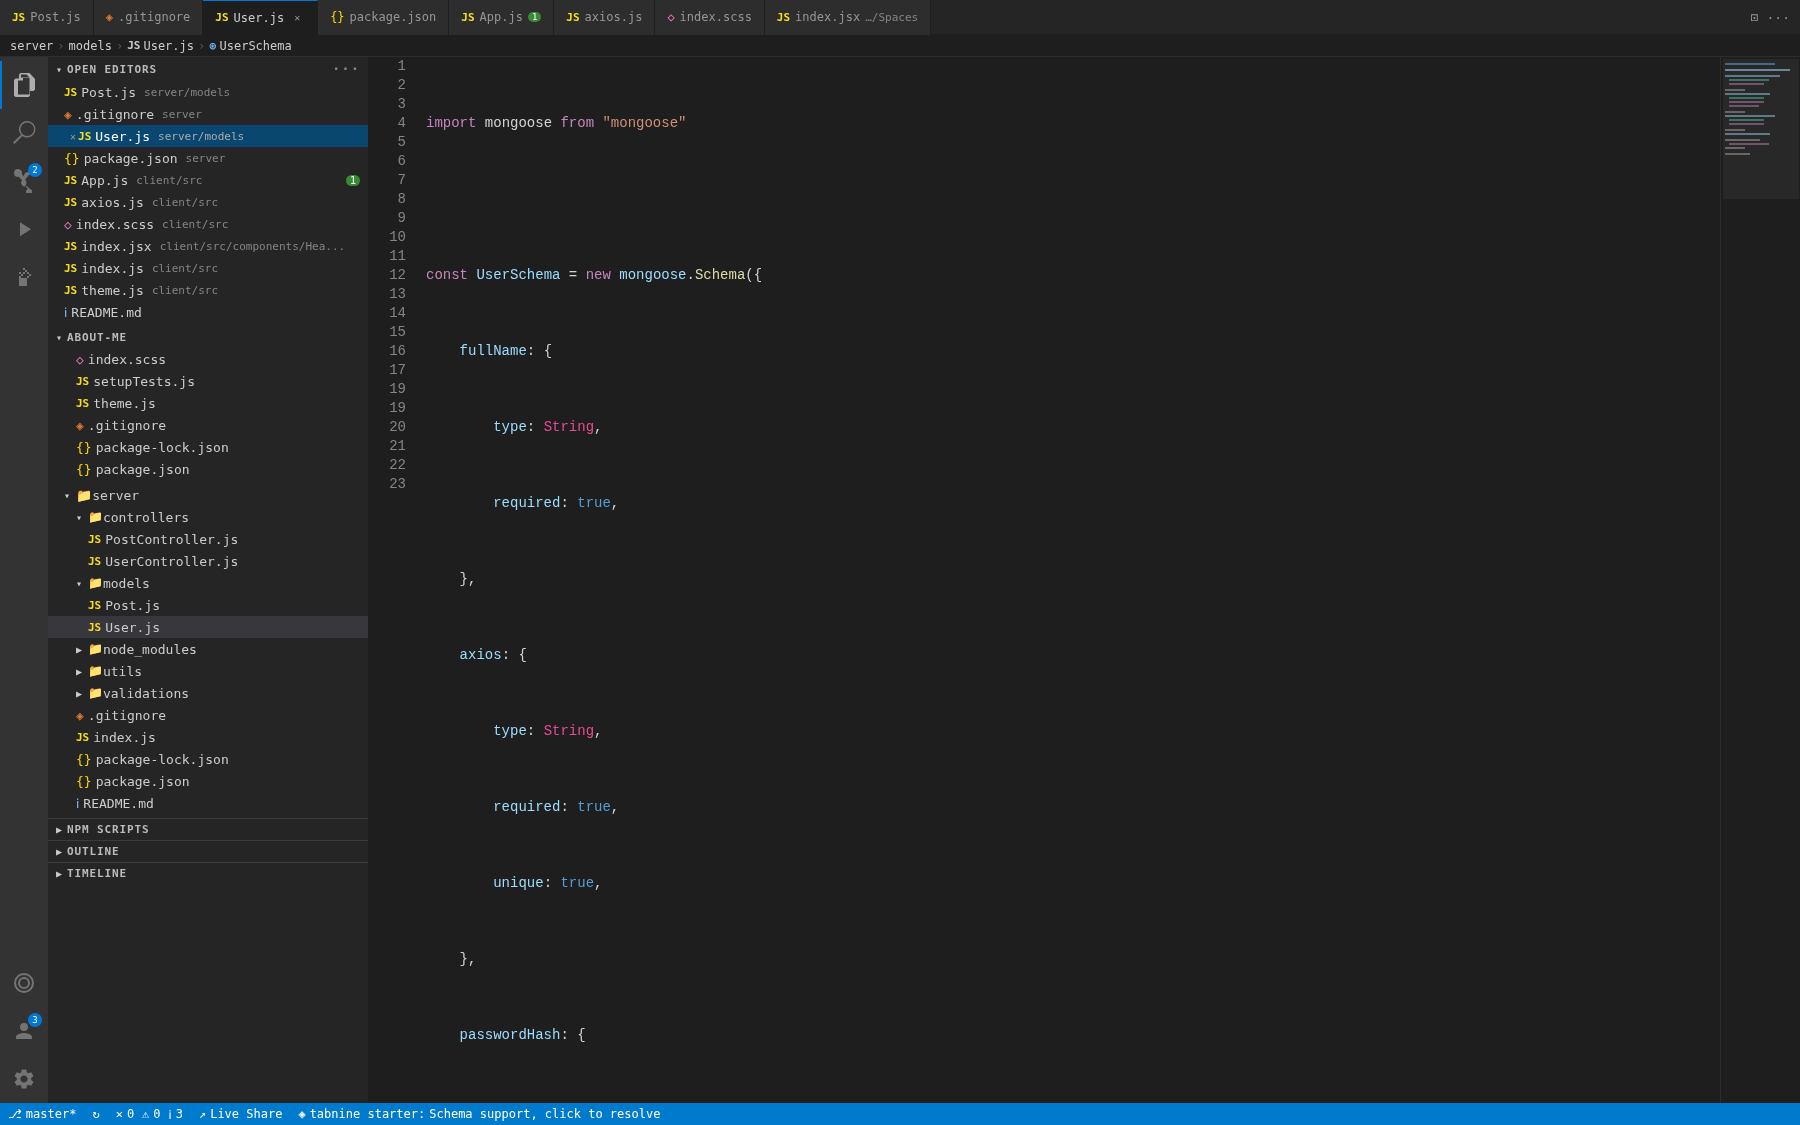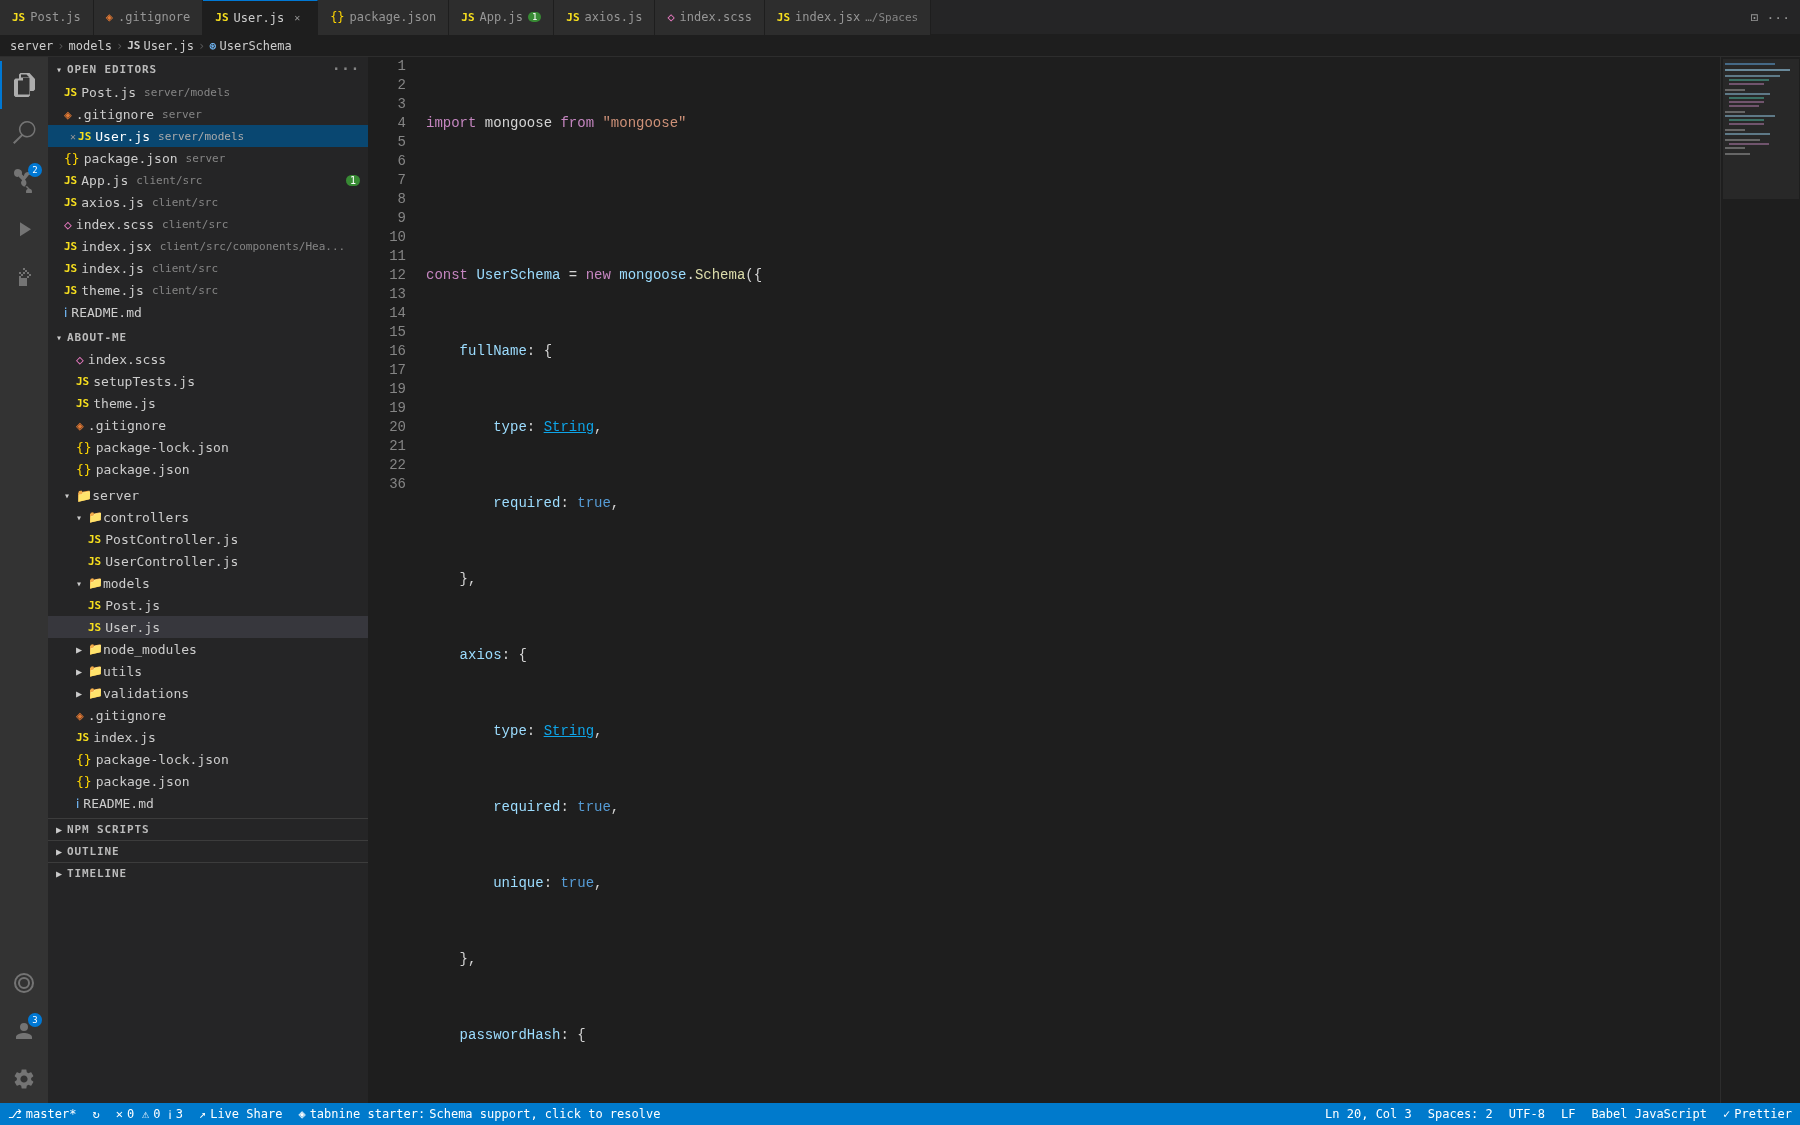--- a/index.html
+++ b/index.html
@@ -260,21 +260,21 @@
       display: flex;
       align-items: center;
     }
 
     
     .kw { color: #c586c0; }
     .kw2 { color: #569cd6; }
     .str { color: #ce9178; }
     .fn { color: #dcdcaa; }
     .prop { color: #9cdcfe; }
-    .cls { color: #0ea5e9; text-decoration: underline; }
+    .cls { color: #ec4899; }
     .punc { color: #d4d4d4; }
     .var { color: #9cdcfe; }
     .plain { color: #d4d4d4; }
     .op { color: #d4d4d4; }
 
     
     .minimap {
       width: 80px;
       background: #1e1e1e;
       flex-shrink: 0;
@@ -641,21 +641,21 @@
           <div>13</div>
           <div>14</div>
           <div>15</div>
         <div>16</div>
           <div>17</div>
           <div>19</div>
           <div>19</div>
           <div>20</div>
         <div>21</div>
           <div>22</div>
-          <div>36</div>
+          <div>23</div>
       </div>
 
       <div class="code-content">
         
         <div class="code-line"><span class="kw">import</span><span class="plain"> mongoose </span><span class="kw">from</span><span class="plain"> </span><span class="str">"mongoose"</span></div>
         
         <div class="code-line"> </div>
         
         <div class="code-line"><span class="kw">const</span><span class="plain"> </span><span class="var">UserSchema</span><span class="plain"> </span><span class="op">=</span><span class="plain"> </span><span class="kw">new</span><span class="plain"> </span><span class="var">mongoose</span><span class="punc">.</span><span class="fn">Schema</span><span class="punc">({</span></div>
         
@@ -752,34 +752,13 @@
   <div class="status-item">
     <span>↗</span>
     <span>Live Share</span>
   </div>
   <div class="status-item">
     <span>◈</span>
     <span>tabnine starter:</span>
     <span>Schema support, click to resolve</span>
   </div>
 
-  <div class="status-right">
-    <div class="status-item">
-      <span>Ln 20, Col 3</span>
-    </div>
-    <div class="status-item">
-      <span>Spaces: 2</span>
-    </div>
-    <div class="status-item">
-      <span>UTF-8</span>
-    </div>
-    <div class="status-item">
-      <span>LF</span>
-    </div>
-    <div class="status-item">
-      <span>Babel JavaScript</span>
-    </div>
-    <div class="status-item">
-      <span>✓</span>
-      <span>Prettier</span>
-    </div>
-  </div>
 </div>
 
 </body></html>

